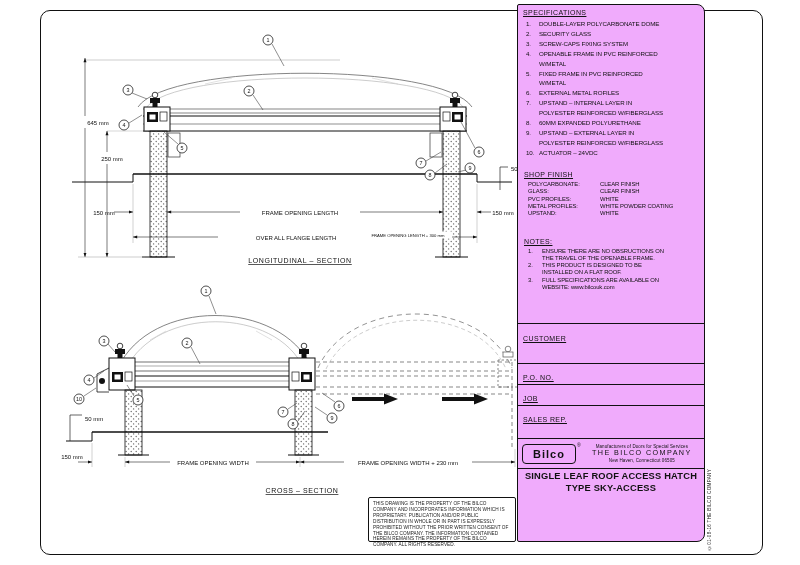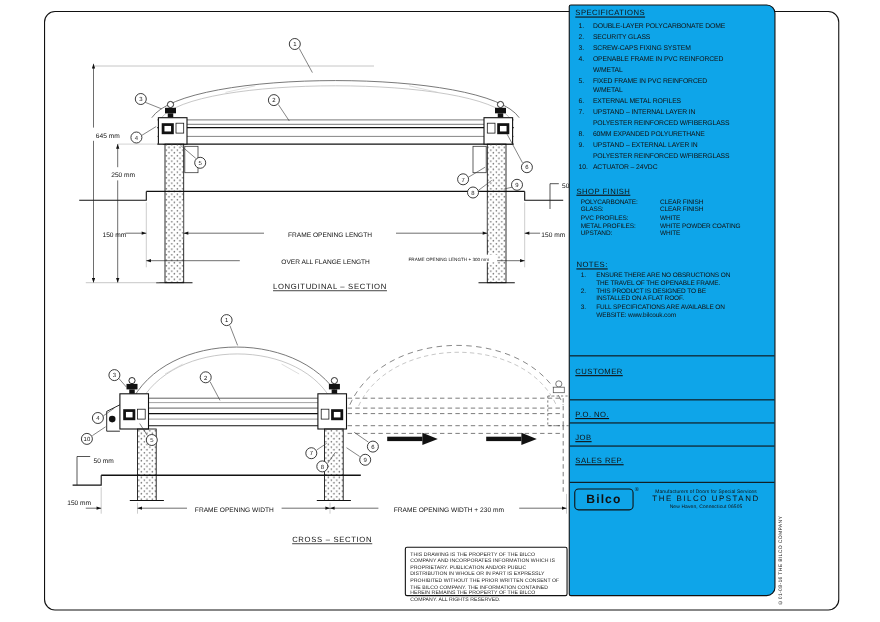--- a/index.html
+++ b/index.html
@@ -2,21 +2,21 @@
 <html><head>
 <meta charset="utf-8">
 <style>
   html,body{margin:0;padding:0;background:#fff;}
   #page{position:relative;width:800px;height:565px;background:#fff;overflow:hidden;
         font-family:"Liberation Sans",sans-serif;color:#111;}
   #sheet{position:absolute;left:40px;top:10px;width:723px;height:545px;
          border:1.5px solid #111;border-radius:10px;box-sizing:border-box;background:#fff;}
   
   #panel{position:absolute;left:517px;top:4px;width:188px;height:538px;
-         border:1px solid #111;border-radius:2px 8px 8px 2px;box-sizing:border-box;background:#0ea5e9;}
+         border:1px solid #111;border-radius:2px 8px 8px 2px;box-sizing:border-box;background:#f0abfc;}
   .pbox{box-sizing:border-box;border-top:1px solid #111;position:relative;overflow:hidden;}
   .pbox.first{border-top:none;}
   .hd{font-size:7px;font-weight:normal;text-decoration:underline;letter-spacing:.4px;}
   #box-main{height:318px;padding:4px 5px;}
   .li{display:flex;line-height:9.9px;font-size:6.2px;letter-spacing:-.1px;}
   .li .n{width:13px;text-align:left;flex:none;}
   .li .t{width:128px;}
   #specs-list{margin-top:3px;margin-left:3px;}
   #shopfinish{margin-top:13px;margin-left:1px;}
   #sf-rows{margin-top:3px;margin-left:4px;}
@@ -424,22 +424,26 @@
       <span class="hd">JOB</span>
     </div>
     <div id="box-sales" class="pbox">
       <span class="hd">SALES REP.</span>
     </div>
     <div id="box-logo" class="pbox">
       <div id="logo-mark">Bilco</div>
       <div id="logo-reg">®</div>
       <div id="brand-text">
         <div id="brand-tagline">Manufacturers of Doors for Special Services</div>
-        <div id="brand-company">THE BILCO UPSTAND</div>
+        <div id="brand-company">THE BILCO COMPANY</div>
         <div id="brand-address">New Haven, Connecticut 06505</div>
       </div>
     </div>
+    <div id="box-title" class="pbox">
+      <div id="title-1">SINGLE LEAF ROOF ACCESS HATCH</div>
+      <div id="title-2">TYPE SKY-ACCESS</div>
+    </div>
   </div>
 
   <div id="disclaimer">THIS DRAWING IS THE PROPERTY OF THE BILCO COMPANY AND INCORPORATES INFORMATION WHICH IS PROPRIETARY. PUBLICATION AND/OR PUBLIC DISTRIBUTION IN WHOLE OR IN PART IS EXPRESSLY PROHIBITED WITHOUT THE PRIOR WRITTEN CONSENT OF THE BILCO COMPANY. THE INFORMATION CONTAINED HEREIN REMAINS THE PROPERTY OF THE BILCO COMPANY. ALL RIGHTS RESERVED.</div>
 
   <div id="copyright">©01-08-16 THE BILCO COMPANY</div>
 </div>
 
 </body></html>

